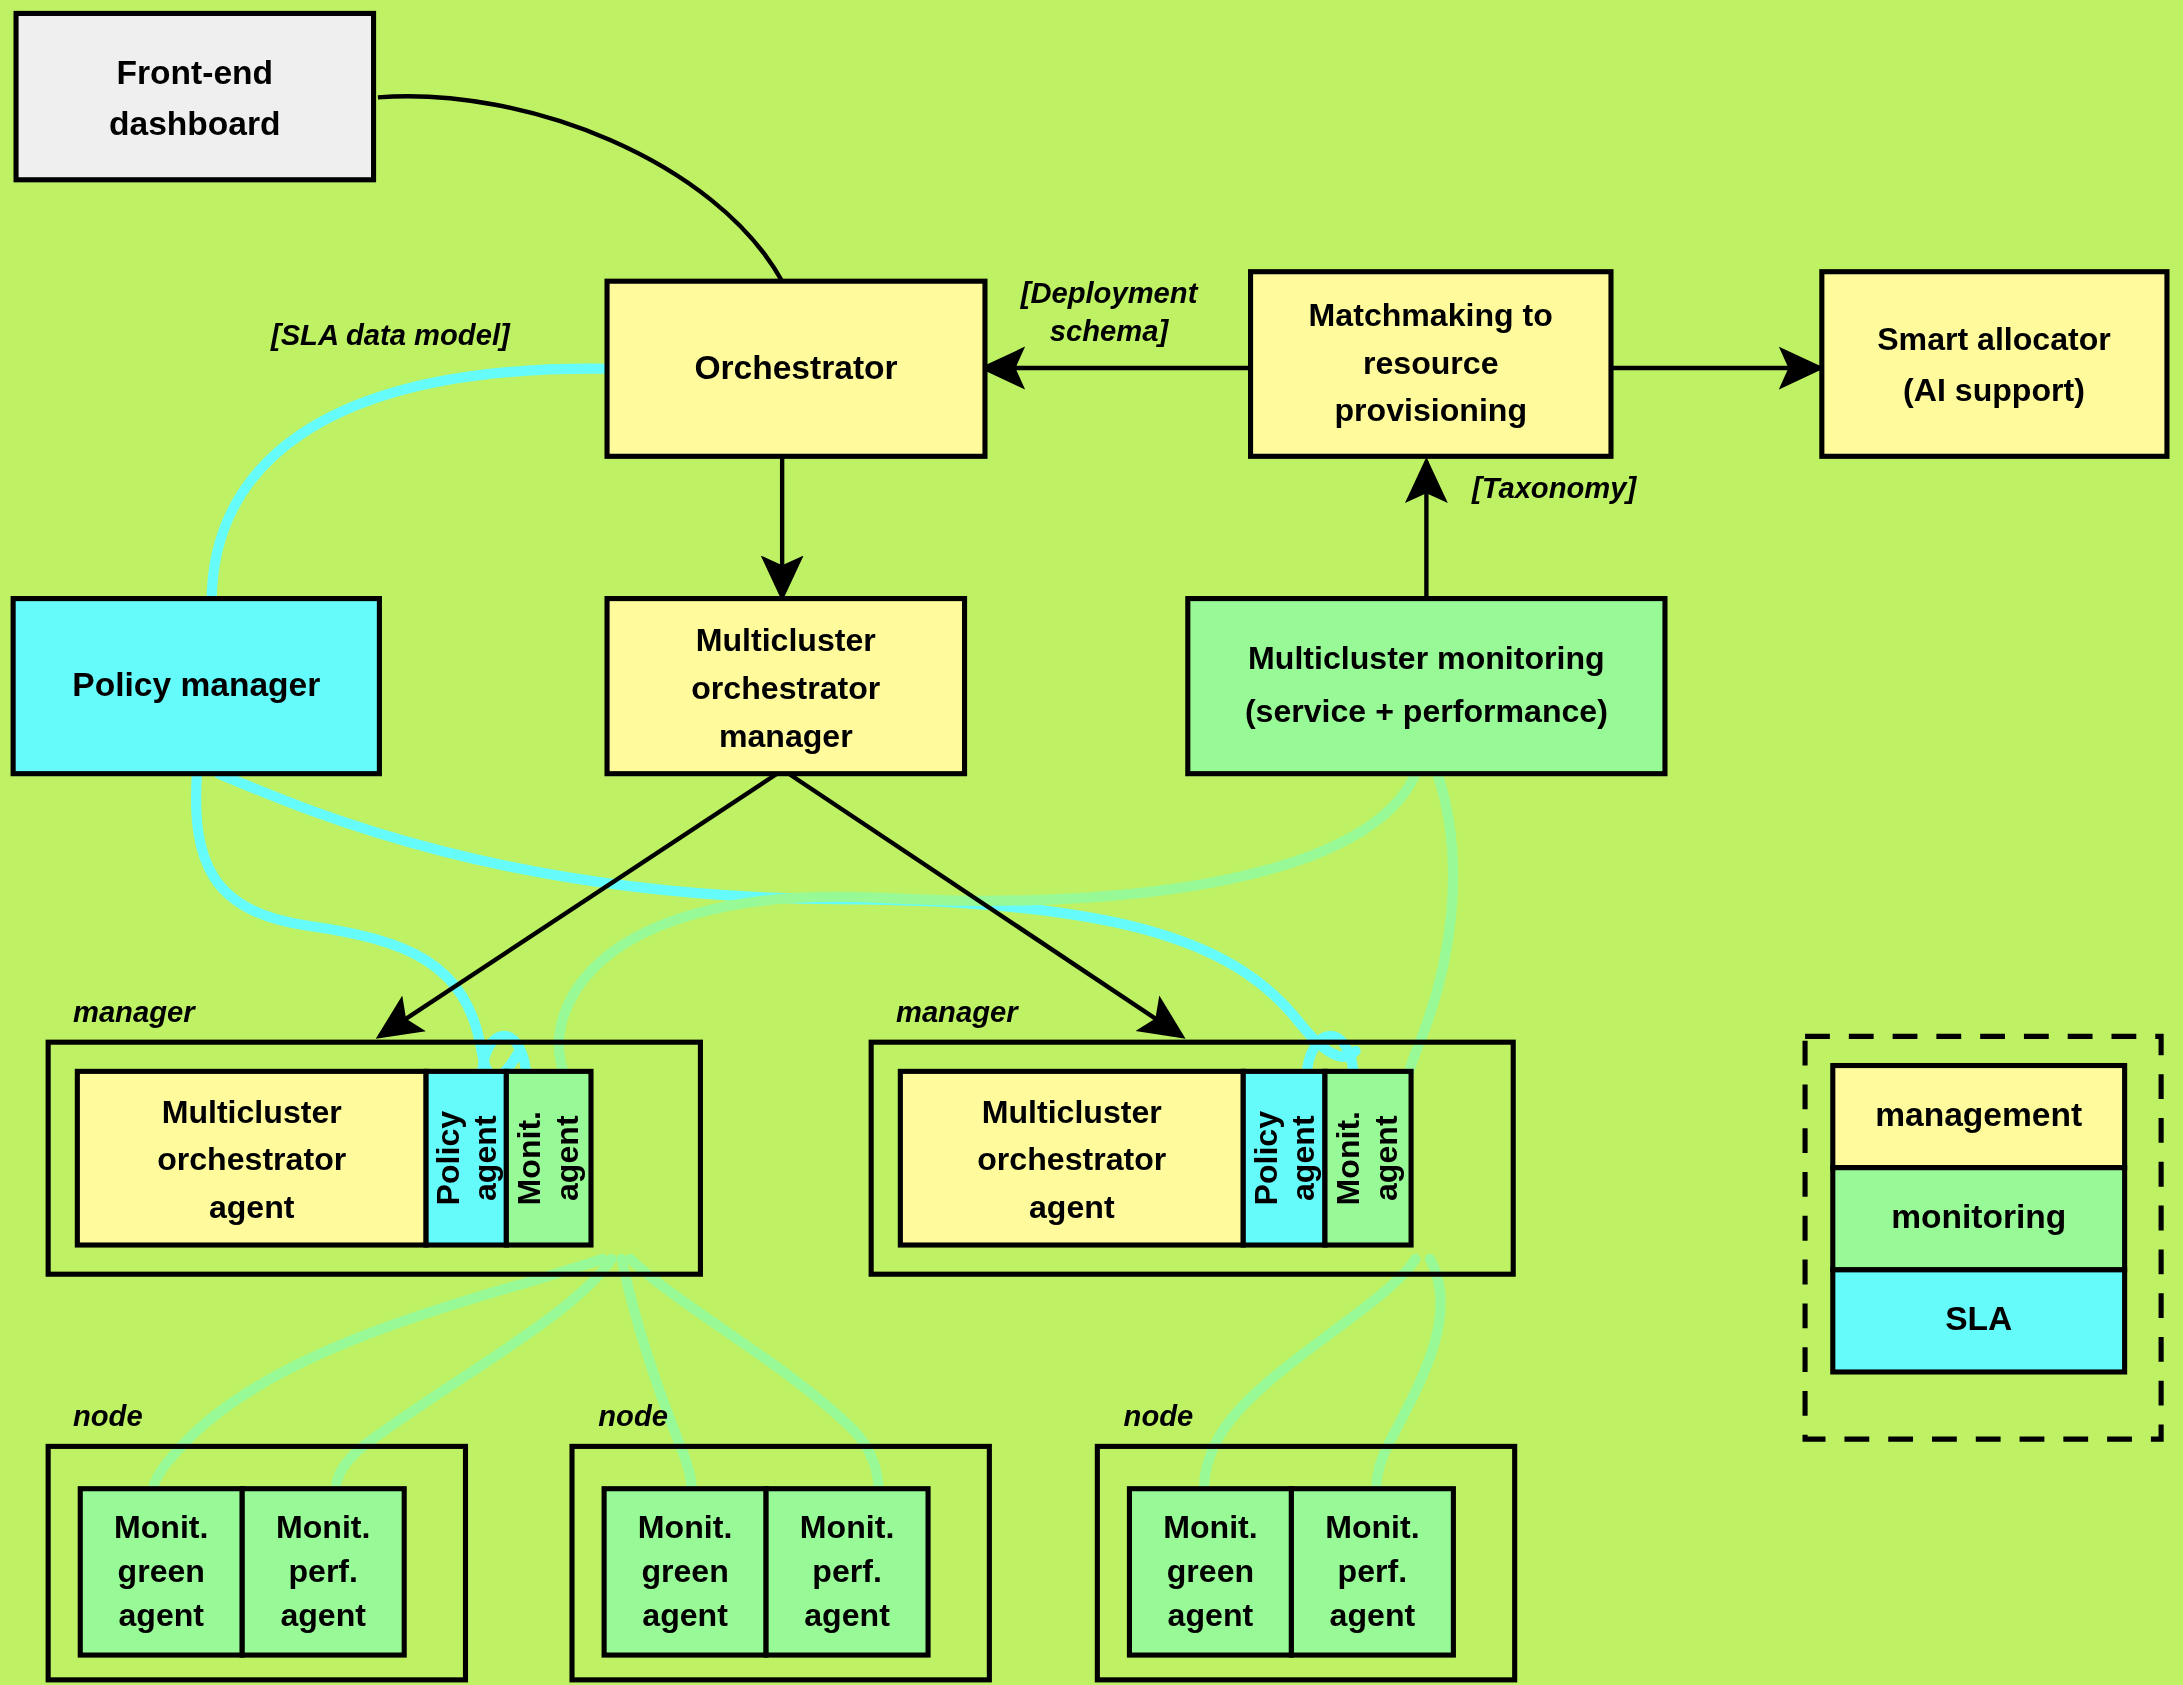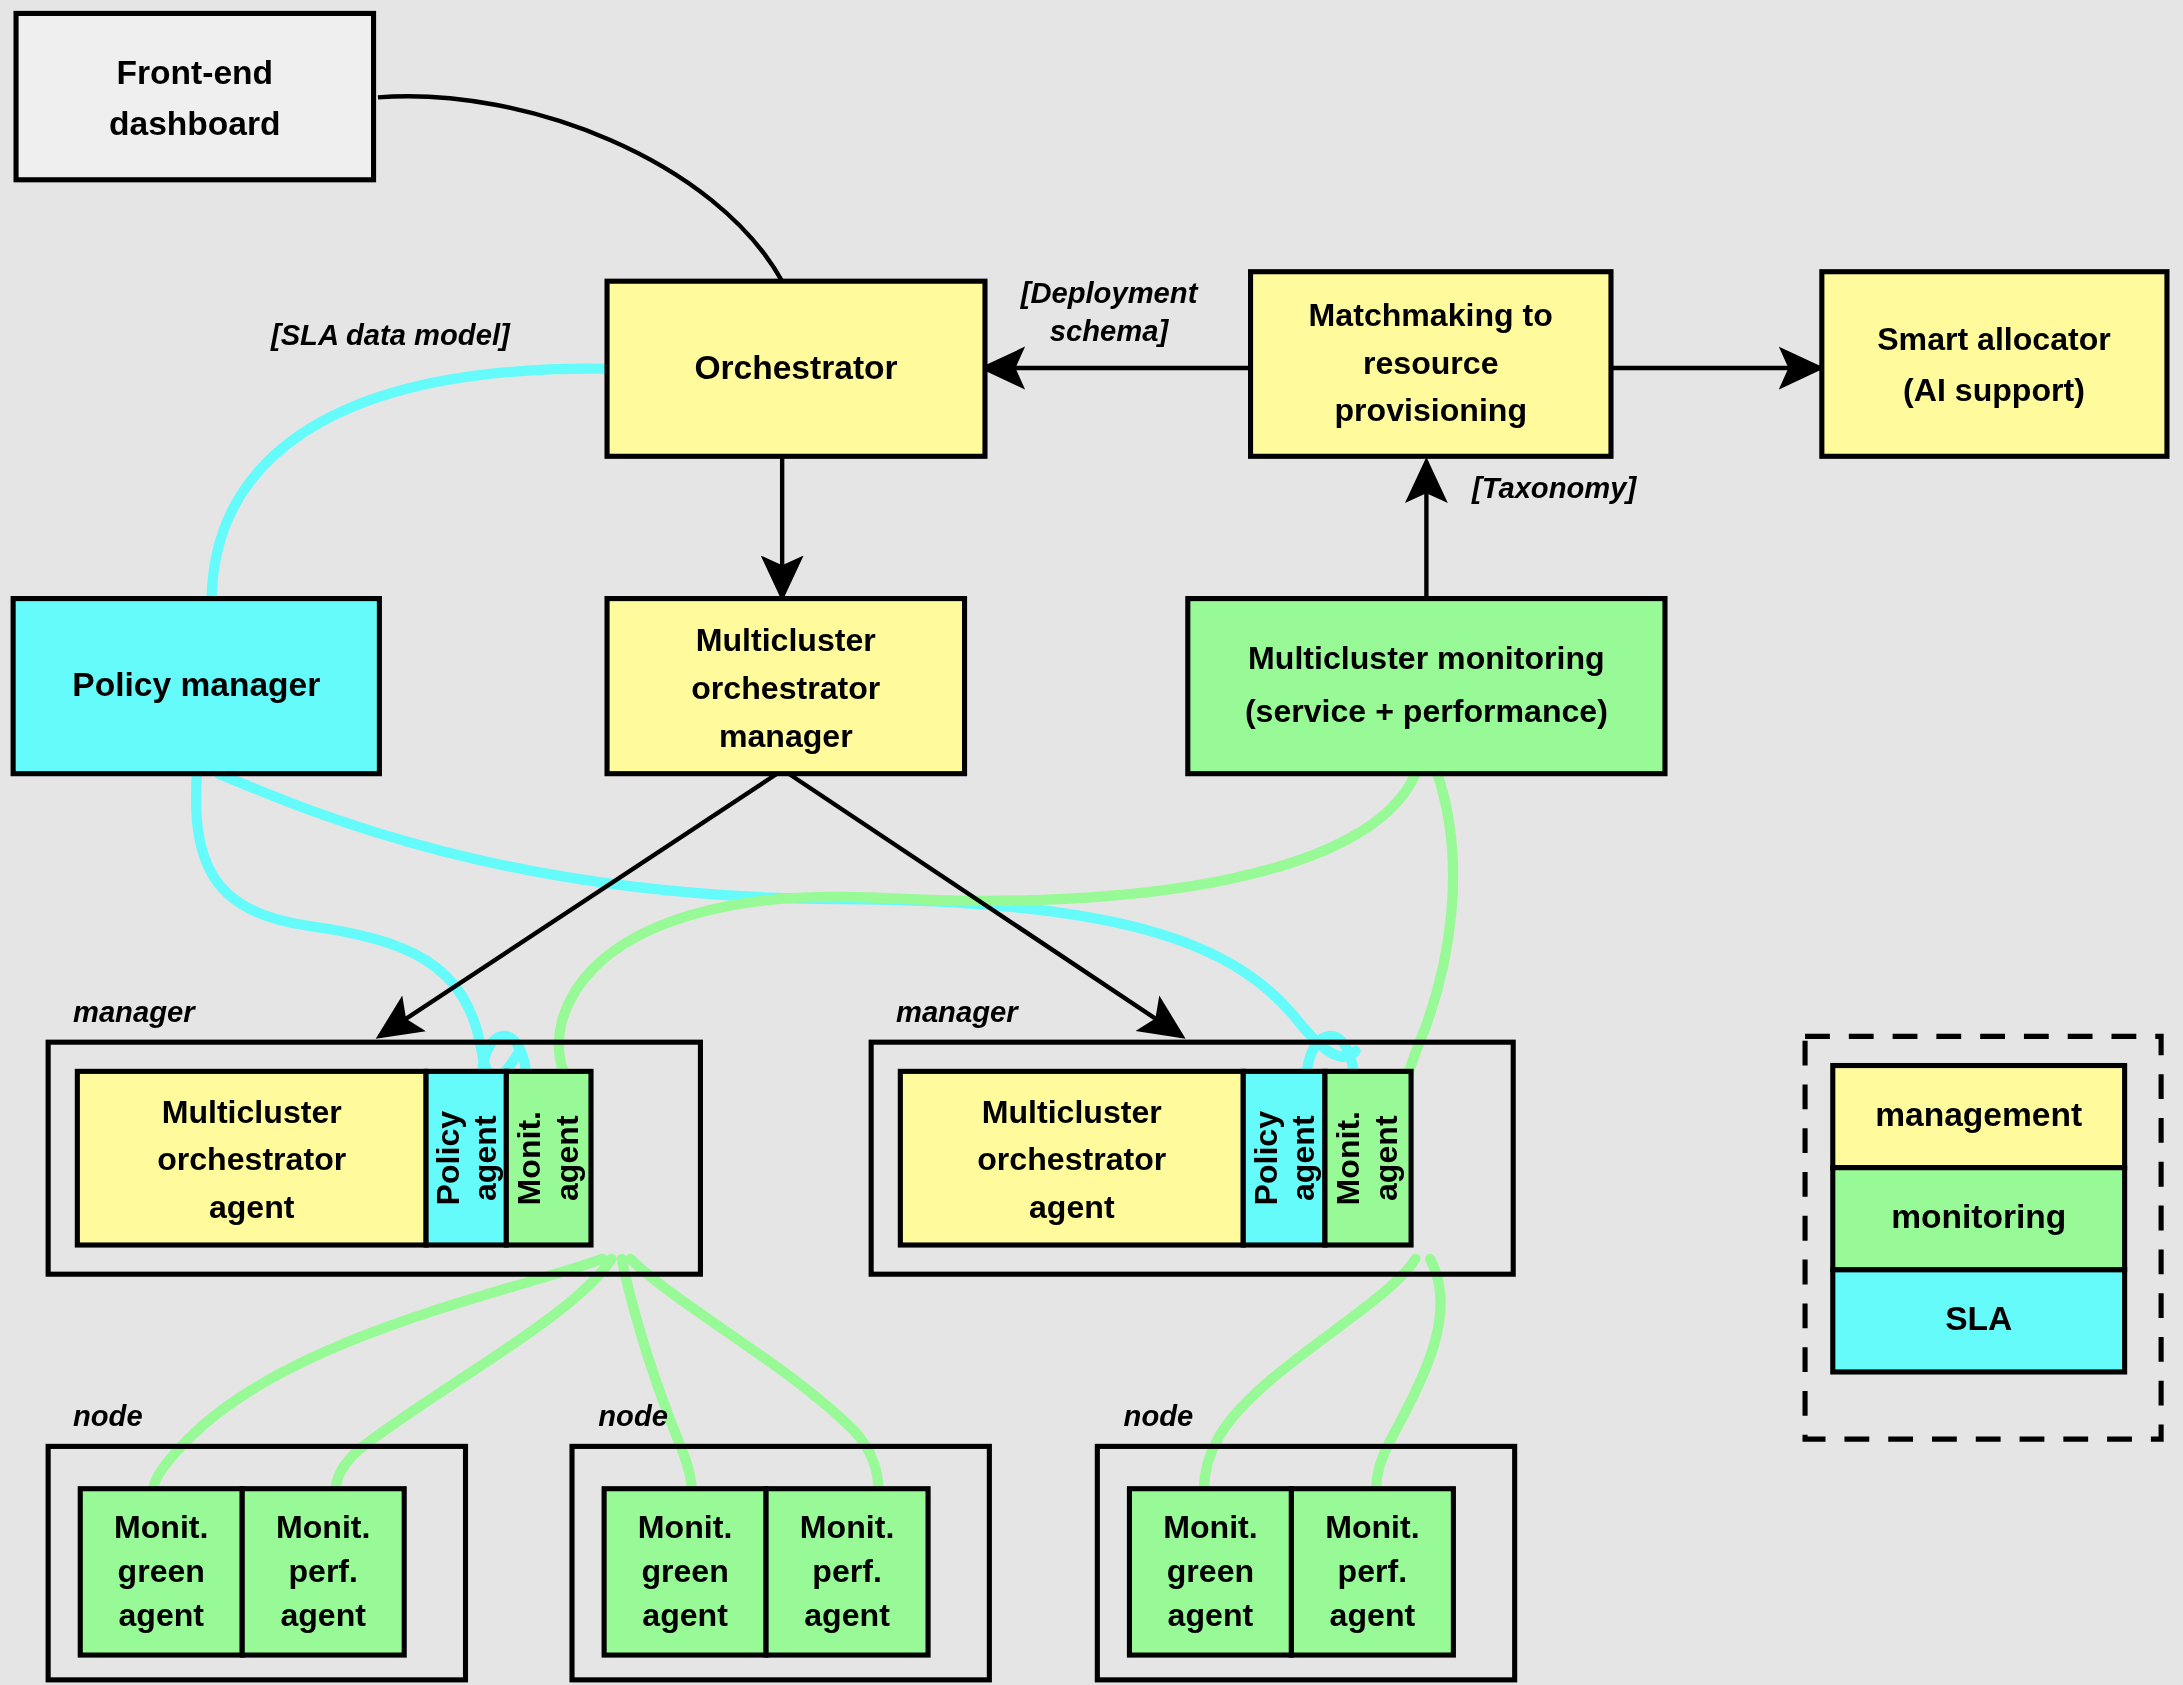--- a/index.html
+++ b/index.html
@@ -5,21 +5,21 @@
 <style>
   html, body {
     margin: 0;
     padding: 0;
     background: #ffffff;
   }
   #stage {
     position: relative;
     width: 2183px;
     height: 1686px;
-    background: #e5e5e5;
+    background: #bef264;
     font-family: "Liberation Sans", sans-serif;
   }
   svg#diagram {
     position: absolute;
     top: 0; left: 0;
     width: 2183px;
     height: 1686px;
   }
   .box-rect {
     stroke: #000000;

